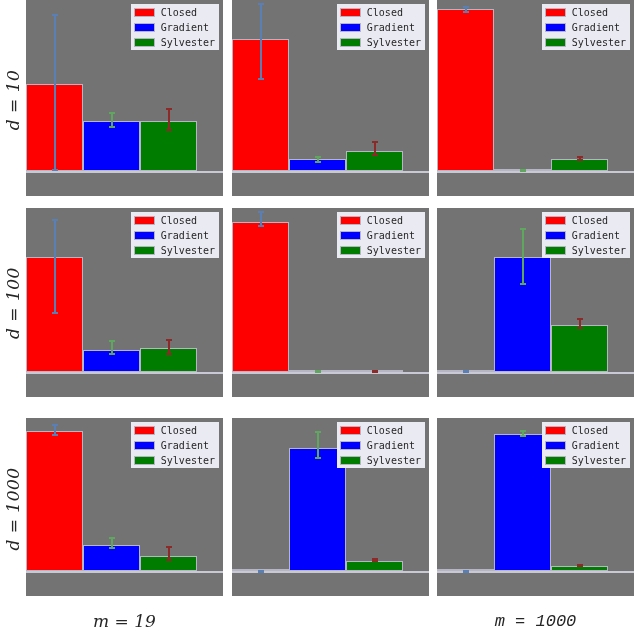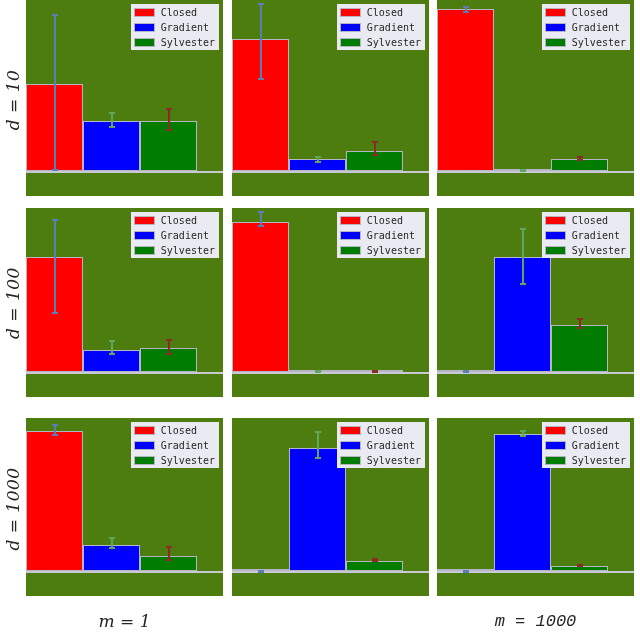--- a/index.html
+++ b/index.html
@@ -53,21 +53,21 @@
     font-family: "DejaVu Serif", serif;
     font-style: italic;
     font-size: 17px;
     white-space: nowrap;
     pointer-events: none;
   }
 
   
   .panel {
     position: absolute;
-    background: #4d7c0f;
+    background: #737373;
     box-sizing: border-box;
     overflow: hidden;
   }
   .panel .plotarea {
     position: absolute;
     left: 0; right: 0; top: 0; bottom: 0;
   }
   
   .spine {
     position: absolute;
@@ -148,21 +148,21 @@
   <div class="row-label" style="top:0px;height:200px;">
     <span>d = 10</span>
   </div>
   <div class="row-label" style="top:204px;height:198px;">
     <span>d = 100</span>
   </div>
   <div class="row-label" style="top:414px;height:190px;">
     <span>d = 1000</span>
   </div>
 
-  <div class="col-label" style="left:26px;width:197px;">m = 1</div>
+  <div class="col-label" style="left:26px;width:197px;">m = 19</div>
   <div class="col-label" style="left:437px;width:197px;font-family:Liberation Mono, monospace;">m = 1000</div>
 
 <div class="panel" style="left: 26px; top: 0px; width: 197px; height: 196px;">
       <div class="plotarea">
         <div class="spine" style="top: 171px;"></div>
         <div class="bar closed" title="Closed: 0.53" style="left: 0px; width: 57px; height: 87px; top: 84px;"></div>
         <div class="err gradient" style="left: 28px; top: 14px; height: 157px;">
           <div class="cap top"></div>
           <div class="cap bot"></div>
         </div>

